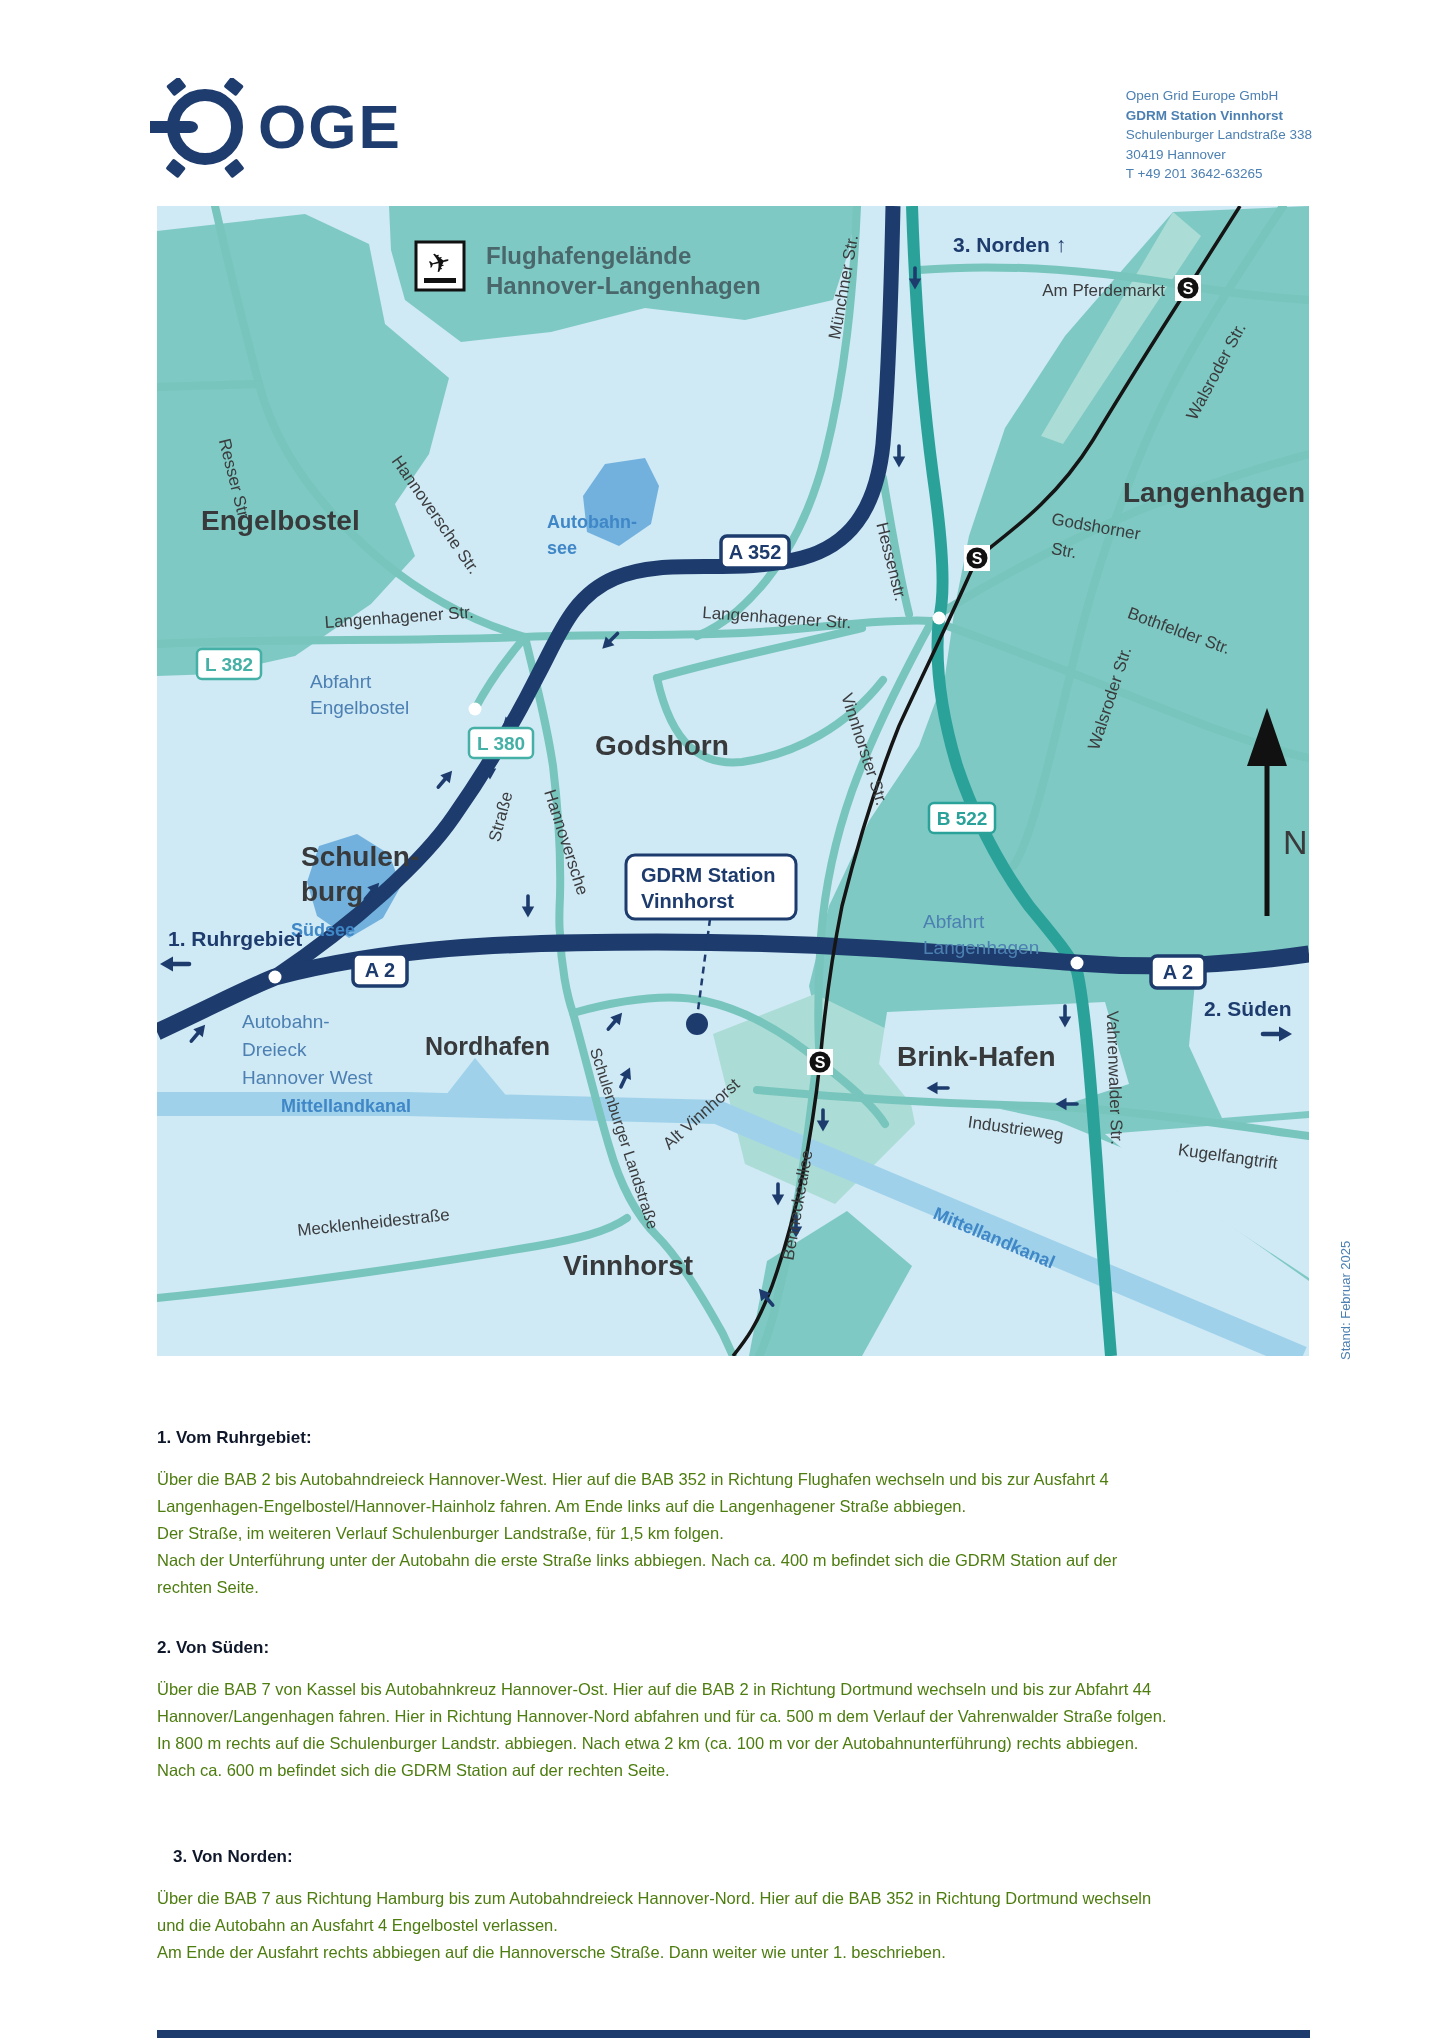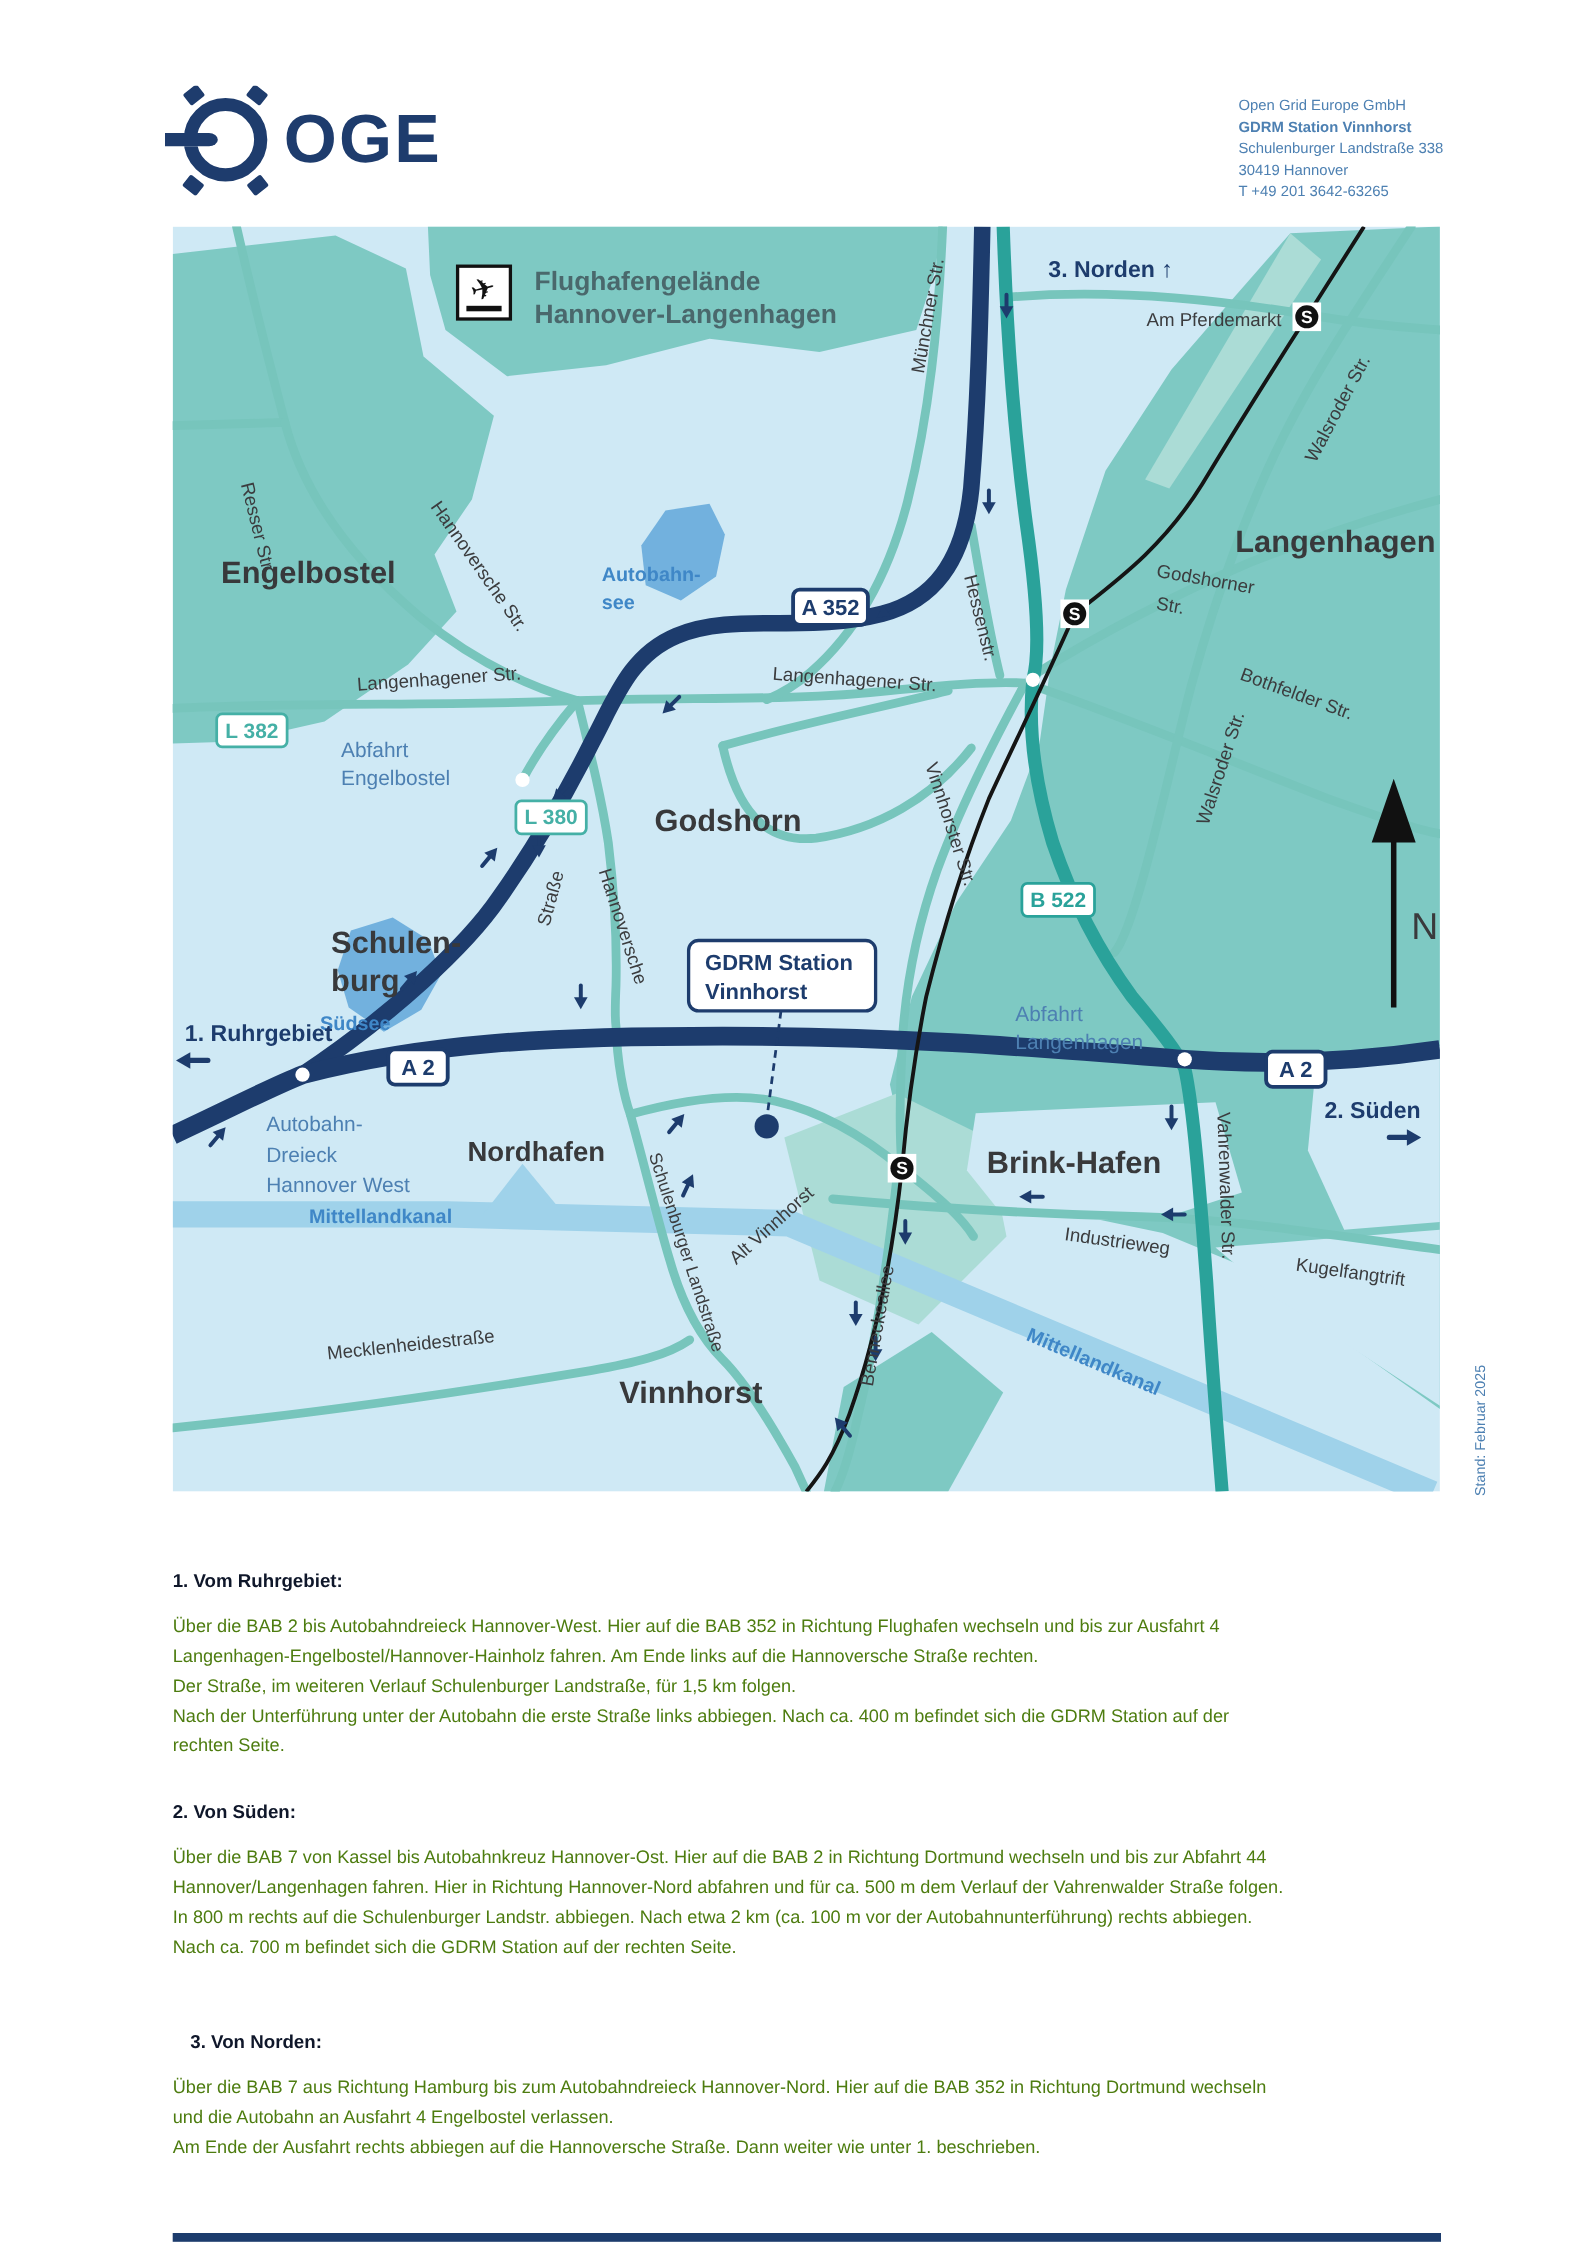--- a/index.html
+++ b/index.html
@@ -275,32 +275,32 @@
     <text x="1126" y="648" font-size="34" fill="#3a3a3c">N</text>
   </g>
 </svg>
 </div>
 
 <div class="abs stand">Stand: Februar 2025</div>
 
 <div class="abs sec-head" style="top:1428px;">1. Vom Ruhrgebiet:</div>
 <div class="abs sec-body" style="top:1466px;">
   <div>Über die BAB 2 bis Autobahndreieck Hannover-West. Hier auf die BAB 352 in Richtung Flughafen wechseln und bis zur Ausfahrt 4</div>
-  <div>Langenhagen-Engelbostel/Hannover-Hainholz fahren. Am Ende links auf die Hannoversche Straße rechten.</div>
+  <div>Langenhagen-Engelbostel/Hannover-Hainholz fahren. Am Ende links auf die Langenhagener Straße abbiegen.</div>
   <div>Der Straße, im weiteren Verlauf Schulenburger Landstraße, für 1,5 km folgen.</div>
   <div>Nach der Unterführung unter der Autobahn die erste Straße links abbiegen. Nach ca. 400 m befindet sich die GDRM Station auf der</div>
   <div>rechten Seite.</div>
 </div>
 
 <div class="abs sec-head" style="top:1638px;">2. Von Süden:</div>
 <div class="abs sec-body" style="top:1676px;">
   <div>Über die BAB 7 von Kassel bis Autobahnkreuz Hannover-Ost. Hier auf die BAB 2 in Richtung Dortmund wechseln und bis zur Abfahrt 44</div>
   <div>Hannover/Langenhagen fahren. Hier in Richtung Hannover-Nord abfahren und für ca. 500 m dem Verlauf der Vahrenwalder Straße folgen.</div>
   <div>In 800 m rechts auf die Schulenburger Landstr. abbiegen. Nach etwa 2 km (ca. 100 m vor der Autobahnunterführung) rechts abbiegen.</div>
-  <div>Nach ca. 700 m befindet sich die GDRM Station auf der rechten Seite.</div>
+  <div>Nach ca. 600 m befindet sich die GDRM Station auf der rechten Seite.</div>
 </div>
 
 <div class="abs sec-head" style="top:1847px;margin-left:16px;">3. Von Norden:</div>
 <div class="abs sec-body" style="top:1885px;">
   <div>Über die BAB 7 aus Richtung Hamburg bis zum Autobahndreieck Hannover-Nord. Hier auf die BAB 352 in Richtung Dortmund wechseln</div>
   <div>und die Autobahn an Ausfahrt 4 Engelbostel verlassen.</div>
   <div>Am Ende der Ausfahrt rechts abbiegen auf die Hannoversche Straße. Dann weiter wie unter 1. beschrieben.</div>
 </div>
 
 <div class="abs footer-line"></div>

